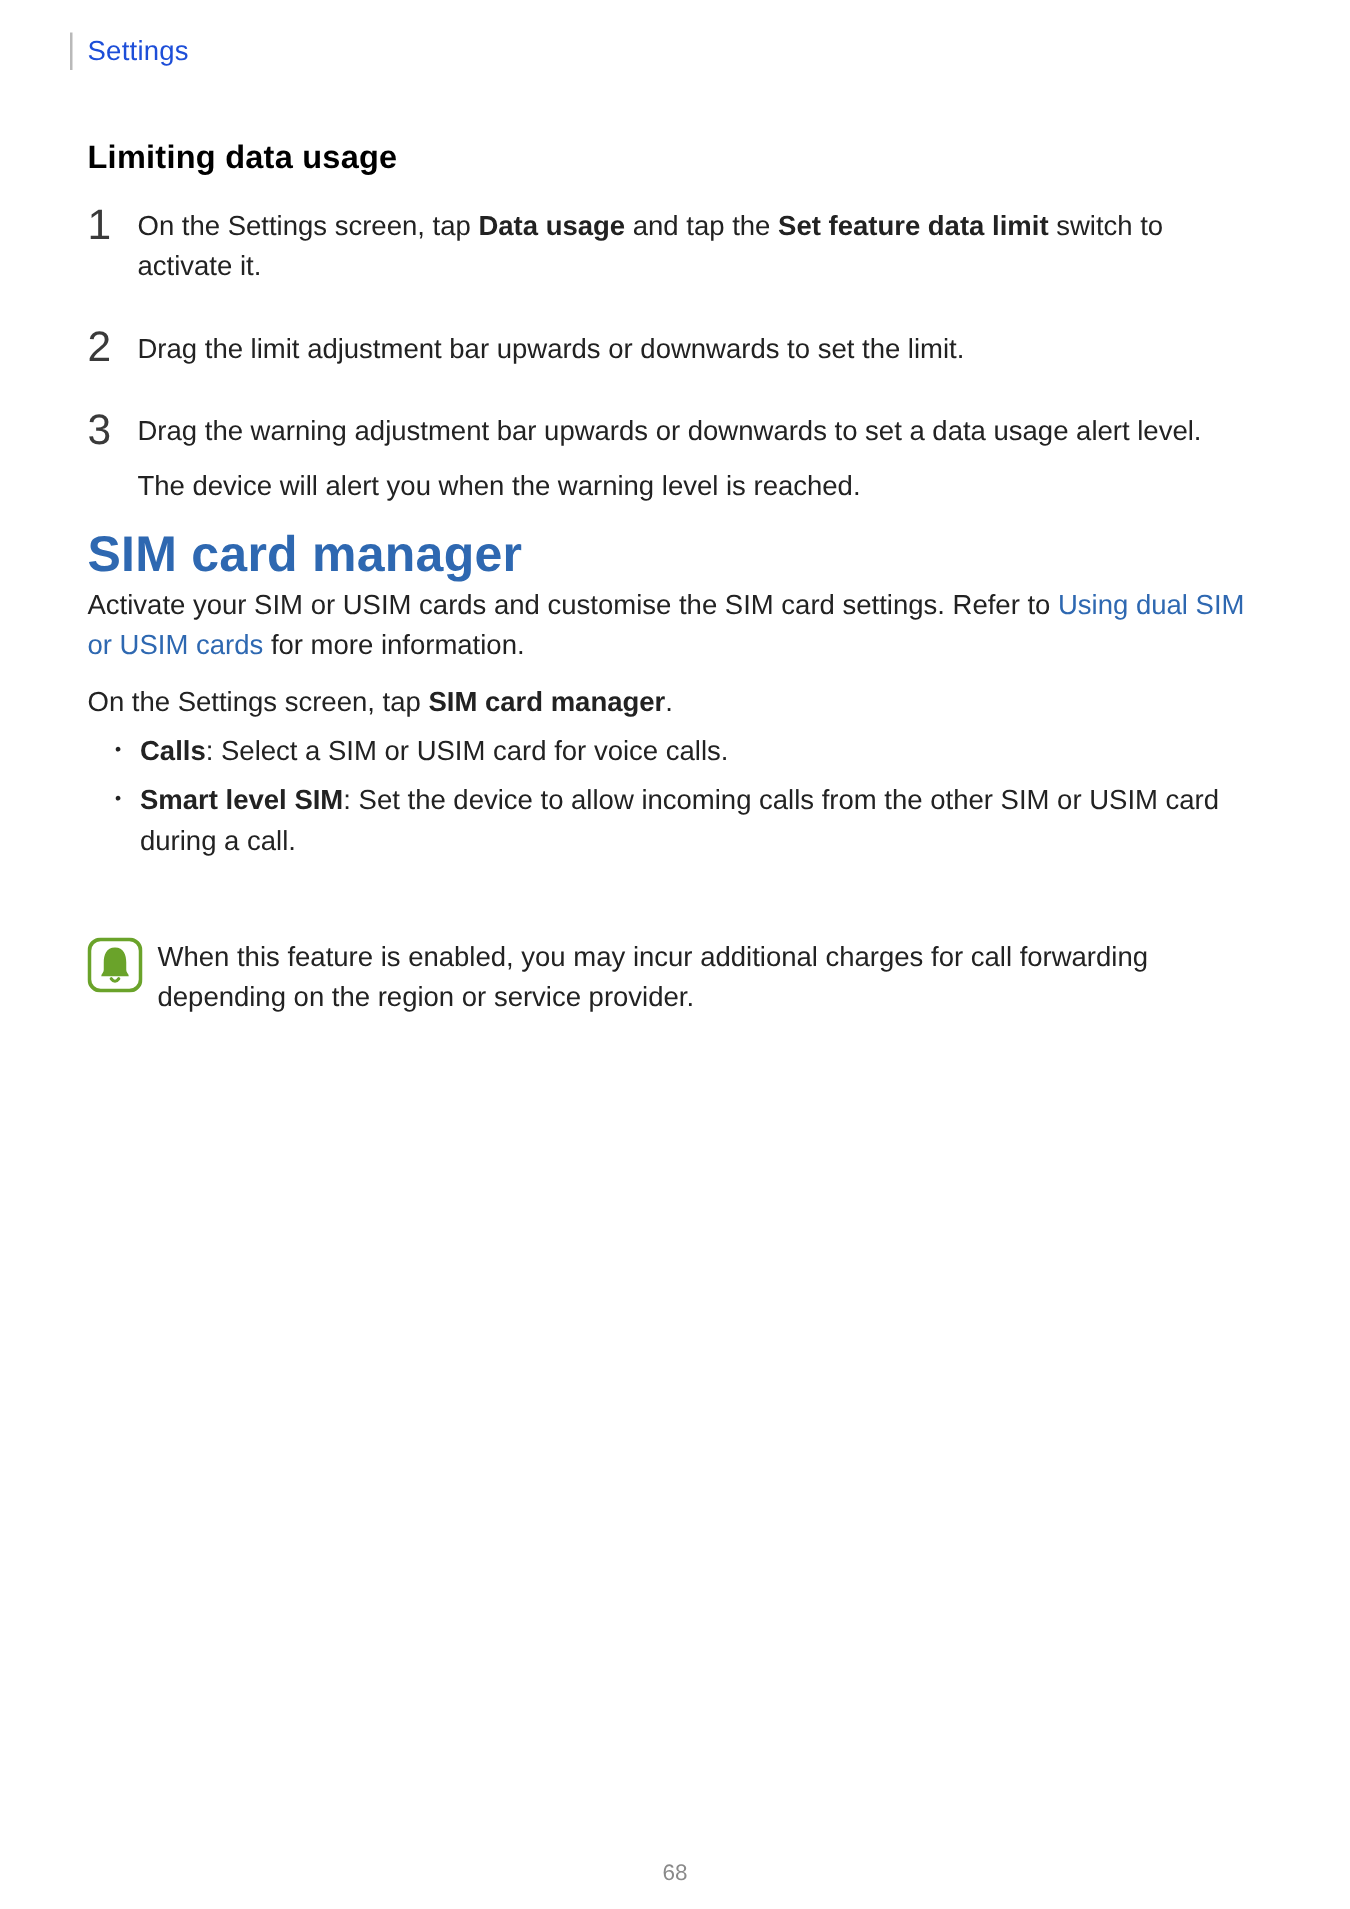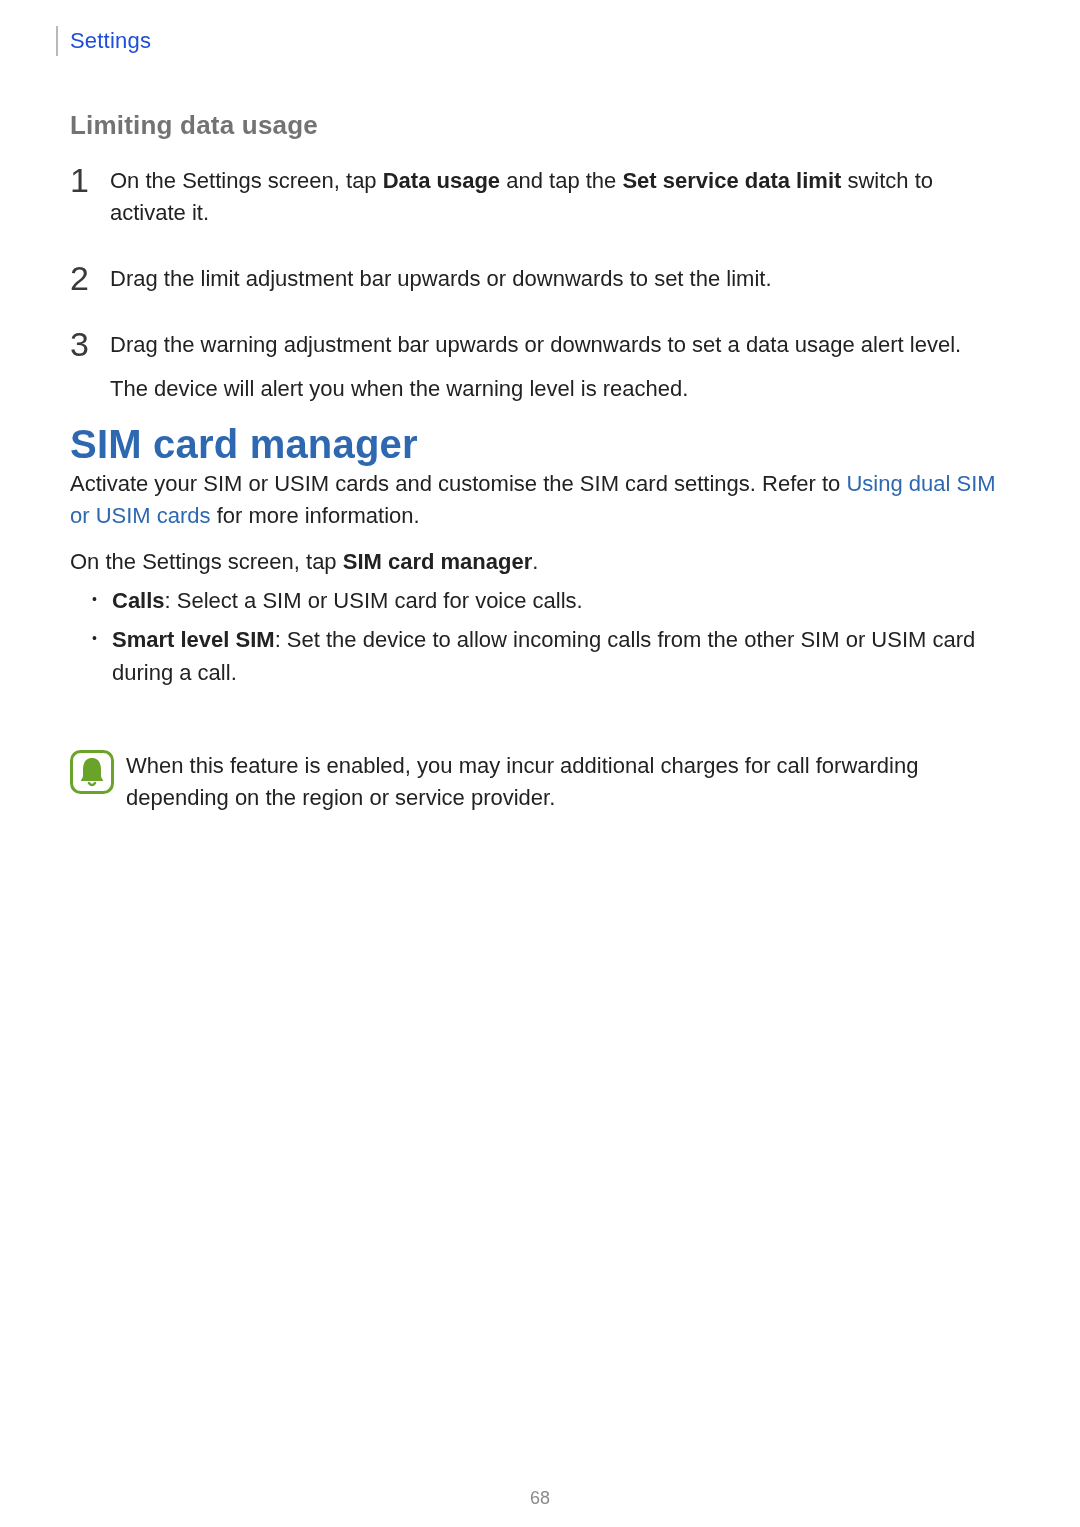--- a/index.html
+++ b/index.html
@@ -32,21 +32,21 @@
       letter-spacing: .2px;
     }
 
     h3.sub {
       position: absolute;
       left: 70px;
       top: 110px;
       font-size: 26px;
       font-weight: 700;
       margin: 0;
-      color: #737373;
+      color: #000000;
       letter-spacing: .2px;
     }
 
     
     .steps {
       position: absolute;
       left: 70px;
       top: 165px;
       right: 70px;
     }
@@ -158,21 +158,21 @@
 <body>
 
 <div class="hdr-rule"></div>
 <div class="hdr-section">Settings</div>
 
 <h3 class="sub">Limiting data usage</h3>
 
 <div class="steps">
   <div class="step">
     <span class="num">1</span>
-    <p>On the Settings screen, tap <b>Data usage</b> and tap the <b>Set service data limit</b> switch to activate it.</p>
+    <p>On the Settings screen, tap <b>Data usage</b> and tap the <b>Set feature data limit</b> switch to activate it.</p>
   </div>
   <div class="step">
     <span class="num">2</span>
     <p>Drag the limit adjustment bar upwards or downwards to set the limit.</p>
   </div>
   <div class="step">
     <span class="num">3</span>
     <p>Drag the warning adjustment bar upwards or downwards to set a data usage alert level.</p>
     <p>The device will alert you when the warning level is reached.</p>
   </div>

